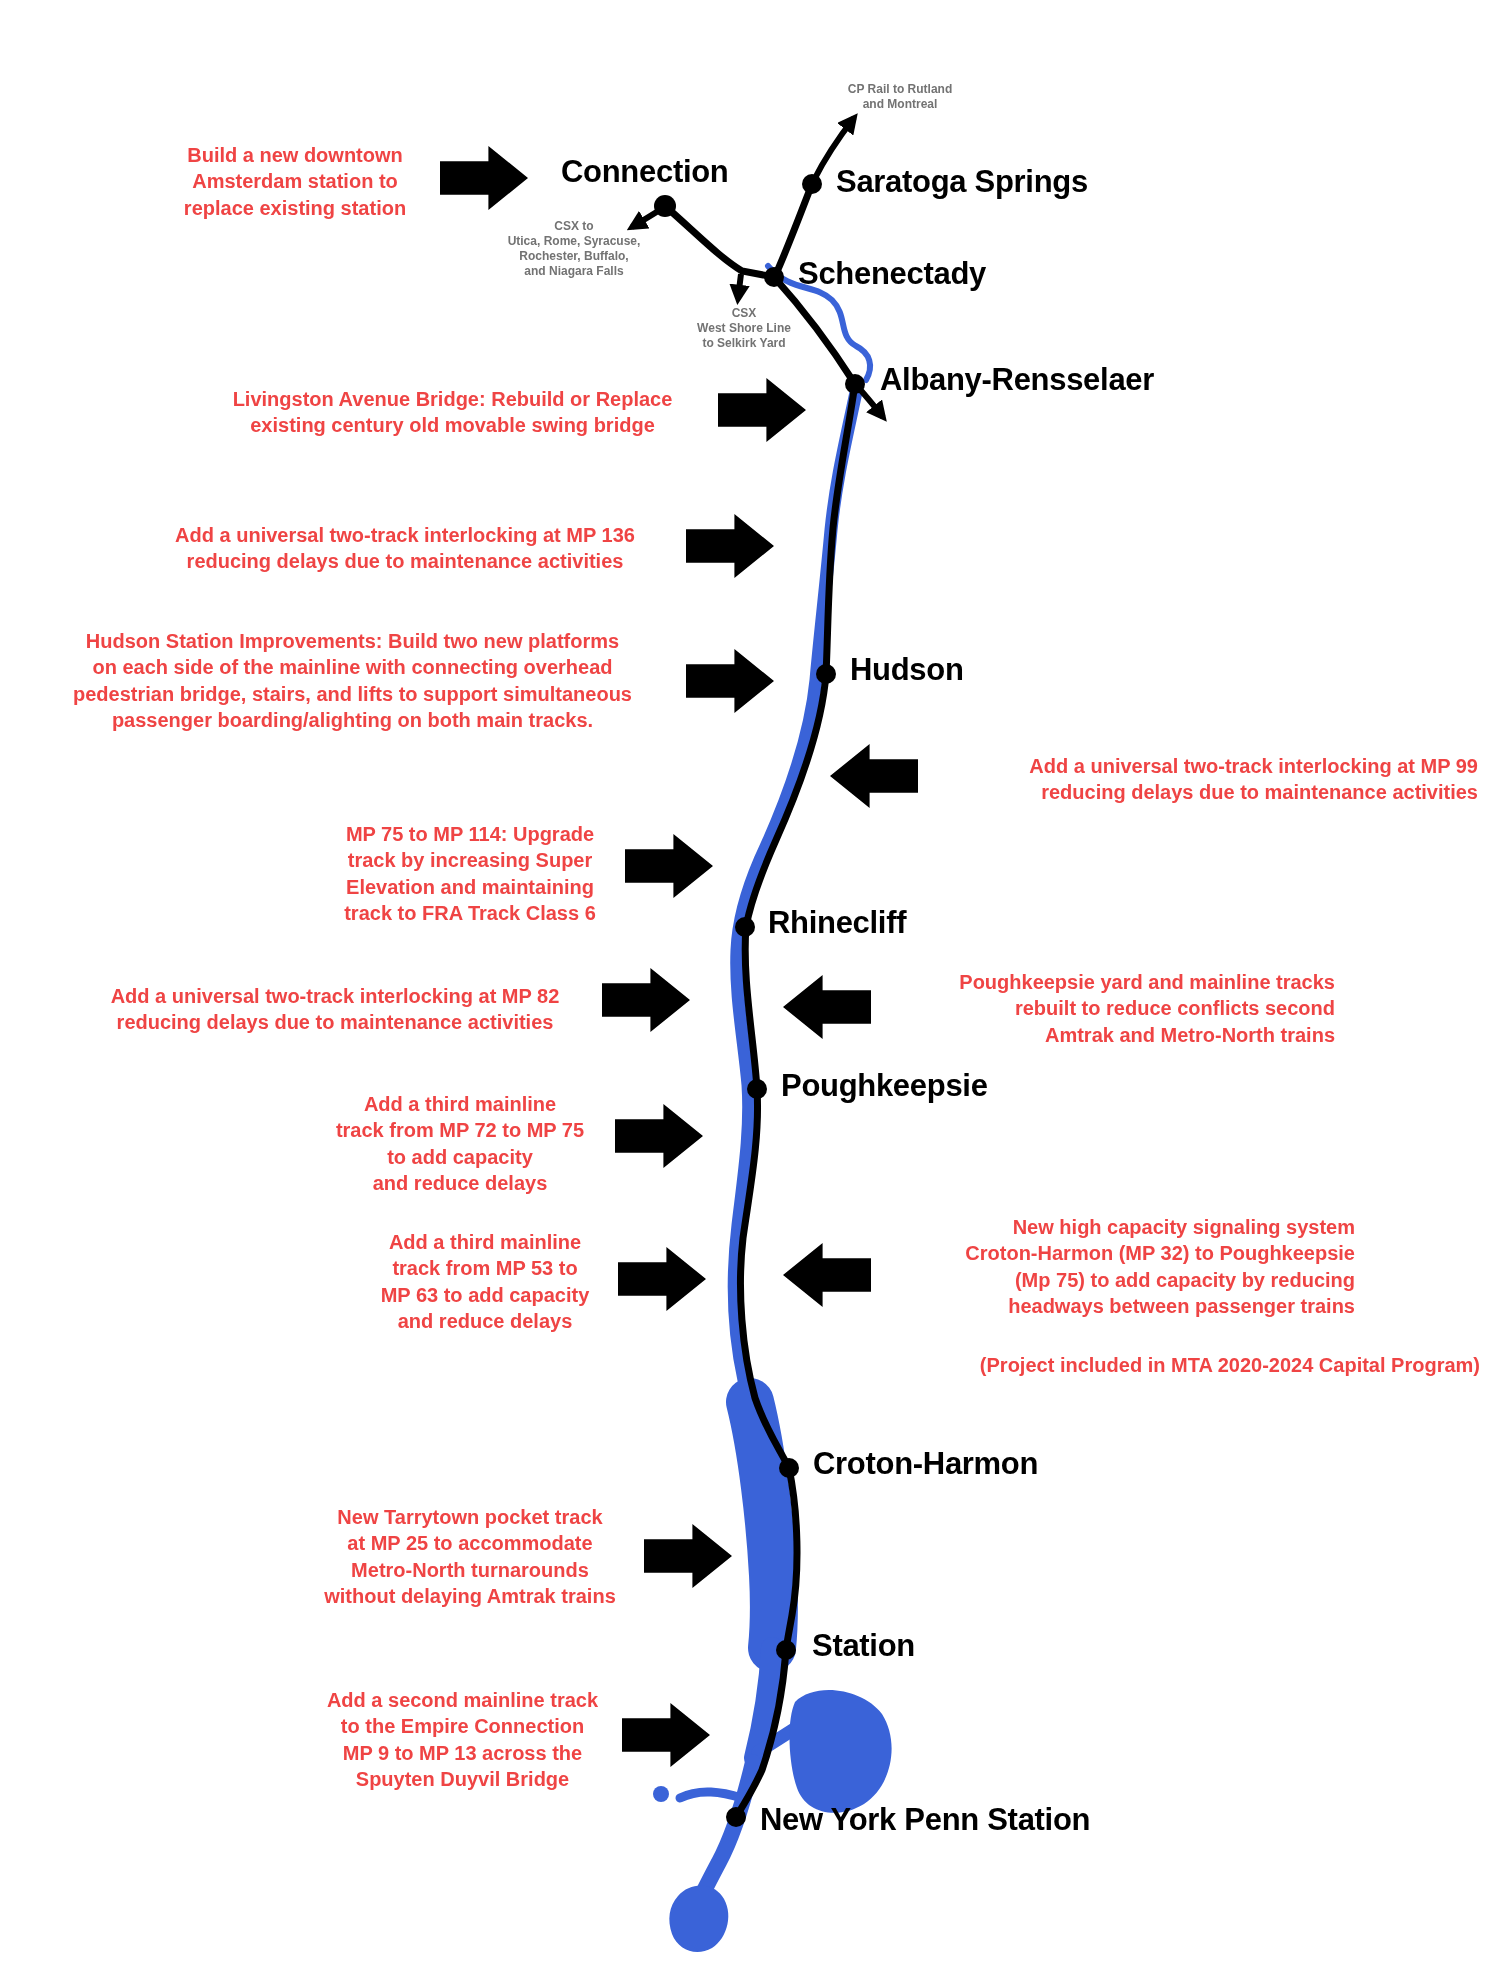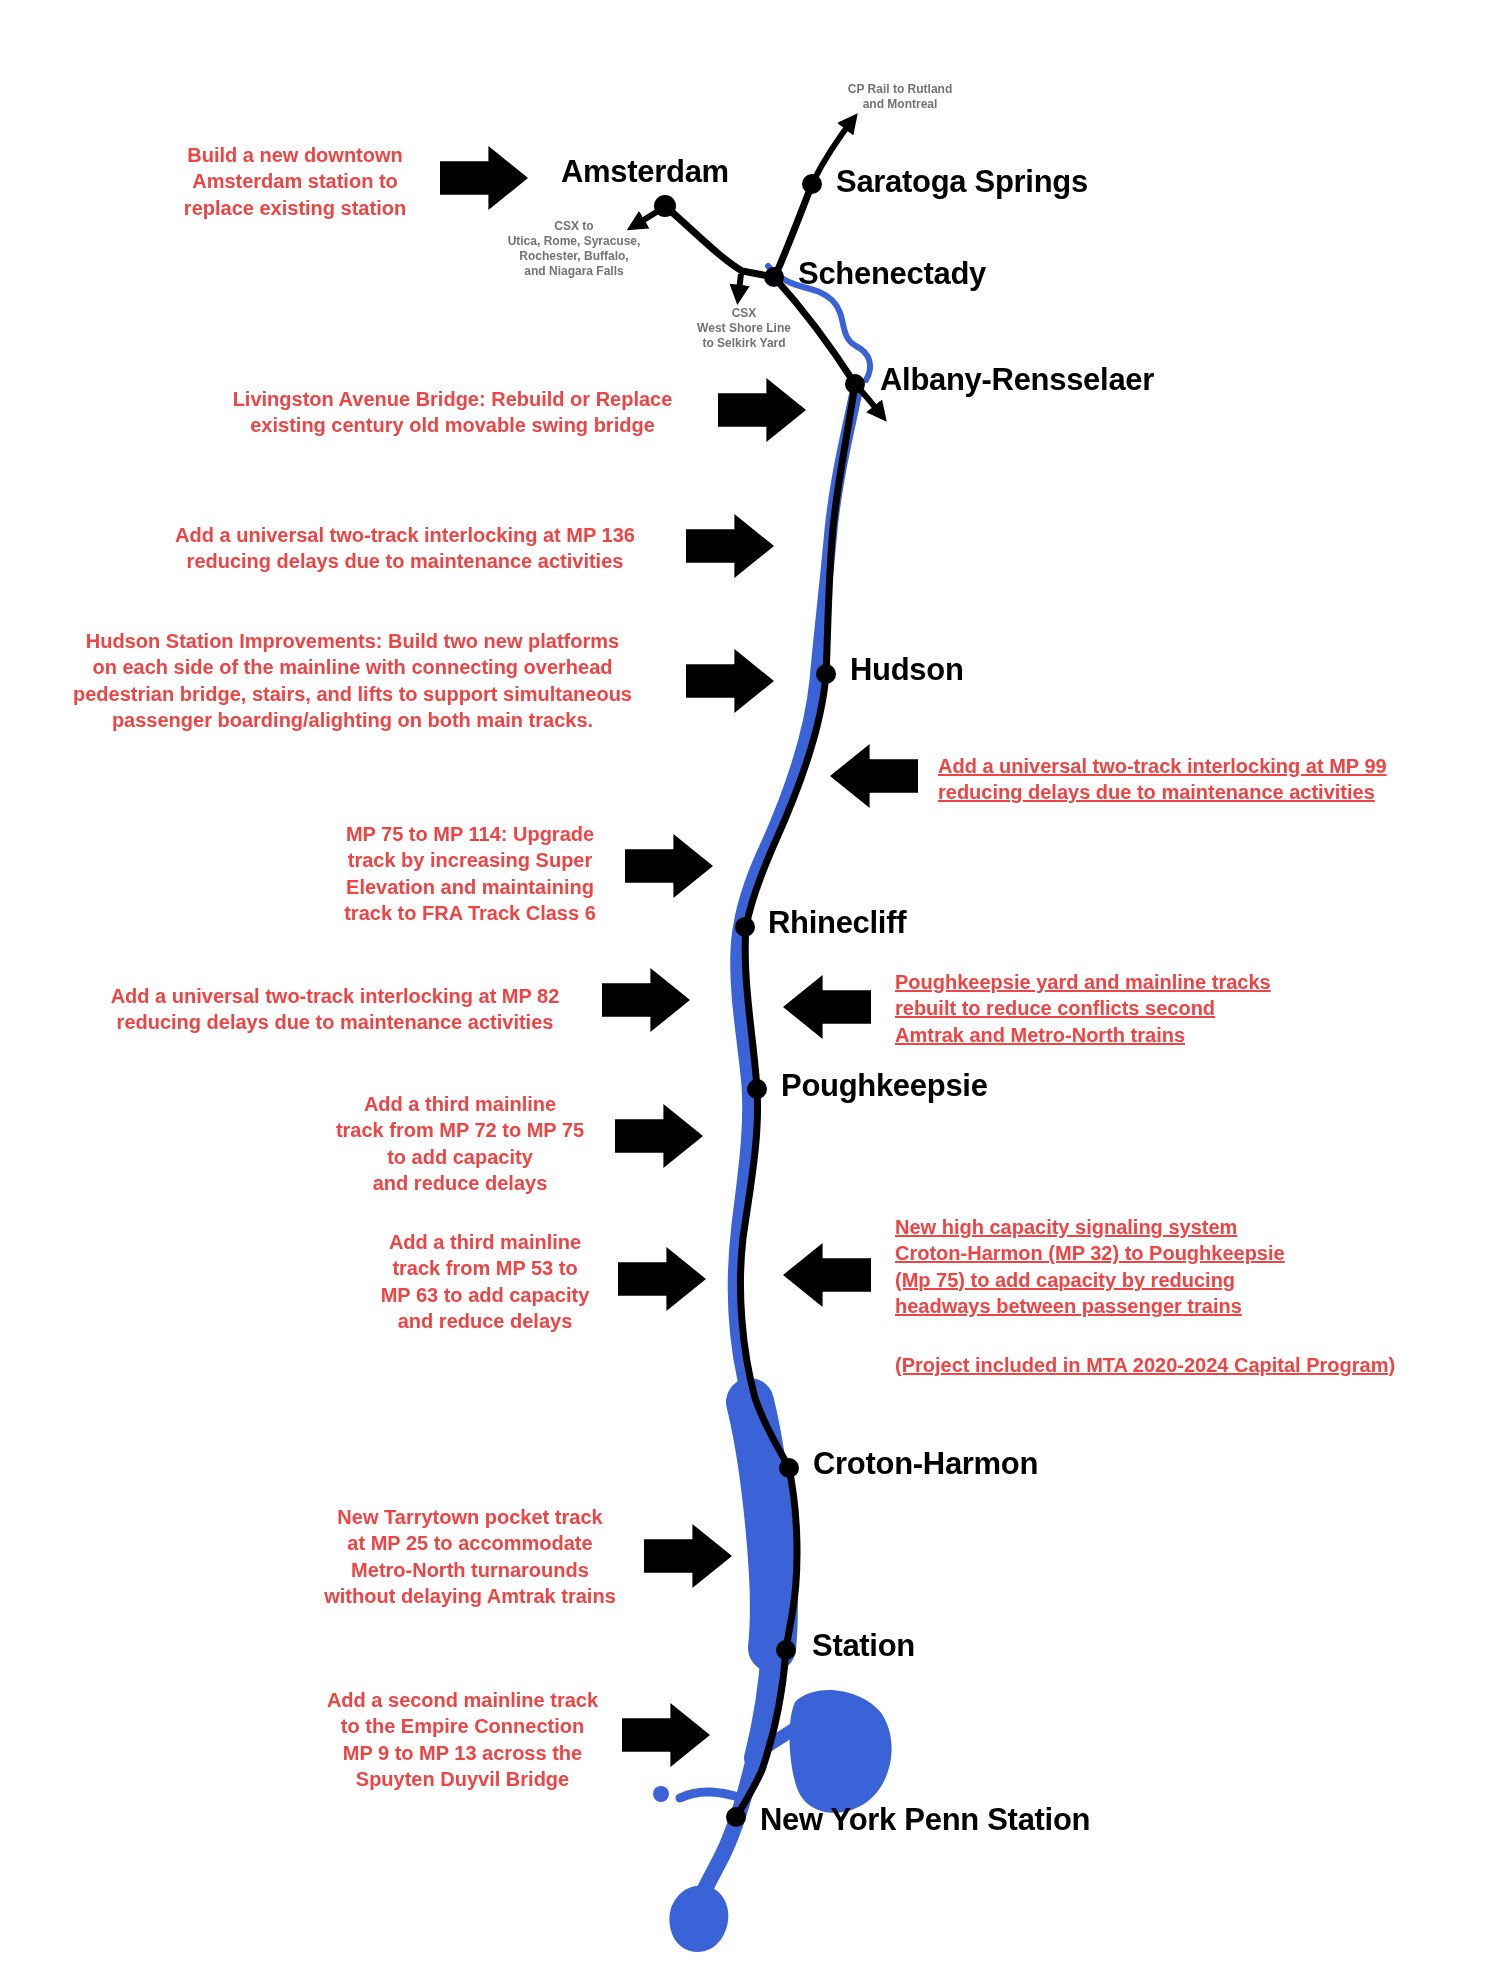--- a/index.html
+++ b/index.html
@@ -16,21 +16,21 @@
   .ann {
     position:absolute;
     font-weight:700;
     font-size:20px;
     line-height:1.32;
     color:#ef4444;
     white-space:pre-line;
   }
   .ann.right  { text-align:center; }
   .ann.center { text-align:center; }
-  .ann.left   { text-align:left;text-decoration:underline; }
+  .ann.left   { text-align:right; }
 
   
   .barrow {
     position:absolute;
     width:88px; height:64px;
     background:var(--rail, #000);
   }
   .barrow.right { clip-path:polygon(0 24%, 55% 24%, 55% 0, 100% 50%, 55% 100%, 55% 76%, 0 76%); }
   .barrow.left  { clip-path:polygon(100% 24%, 45% 24%, 45% 0, 0 50%, 45% 100%, 45% 76%, 100% 76%); }
 
@@ -90,21 +90,21 @@
     <circle cx="774" cy="277" r="10" fill="#000"></circle>
     <circle cx="855" cy="384" r="10" fill="#000"></circle>
     <circle cx="826" cy="674" r="10" fill="#000"></circle>
     <circle cx="745" cy="927" r="10" fill="#000"></circle>
     <circle cx="757" cy="1089" r="10" fill="#000"></circle>
     <circle cx="789" cy="1468" r="10" fill="#000"></circle>
     <circle cx="786" cy="1650" r="10" fill="#000"></circle>
     <circle cx="736" cy="1817" r="10" fill="#000"></circle>
   </svg>
 
-  <div class="stn" style="left:561px;top:154px">Amsterdam</div>
+  <div class="stn" style="left:561px;top:154px">Connection</div>
   <div class="stn" style="left:836px;top:164px">Saratoga Springs</div>
   <div class="stn" style="left:798px;top:256px">Schenectady</div>
   <div class="stn" style="left:880px;top:362px">Albany-Rensselaer</div>
   <div class="stn" style="left:850px;top:652px">Hudson</div>
   <div class="stn" style="left:768px;top:905px">Rhinecliff</div>
   <div class="stn" style="left:781px;top:1068px">Poughkeepsie</div>
   <div class="stn" style="left:813px;top:1446px">Croton-Harmon</div>
   <div class="stn" style="left:812px;top:1628px">Station</div>
   <div class="stn" style="left:760px;top:1802px">New York Penn Station</div>
 

